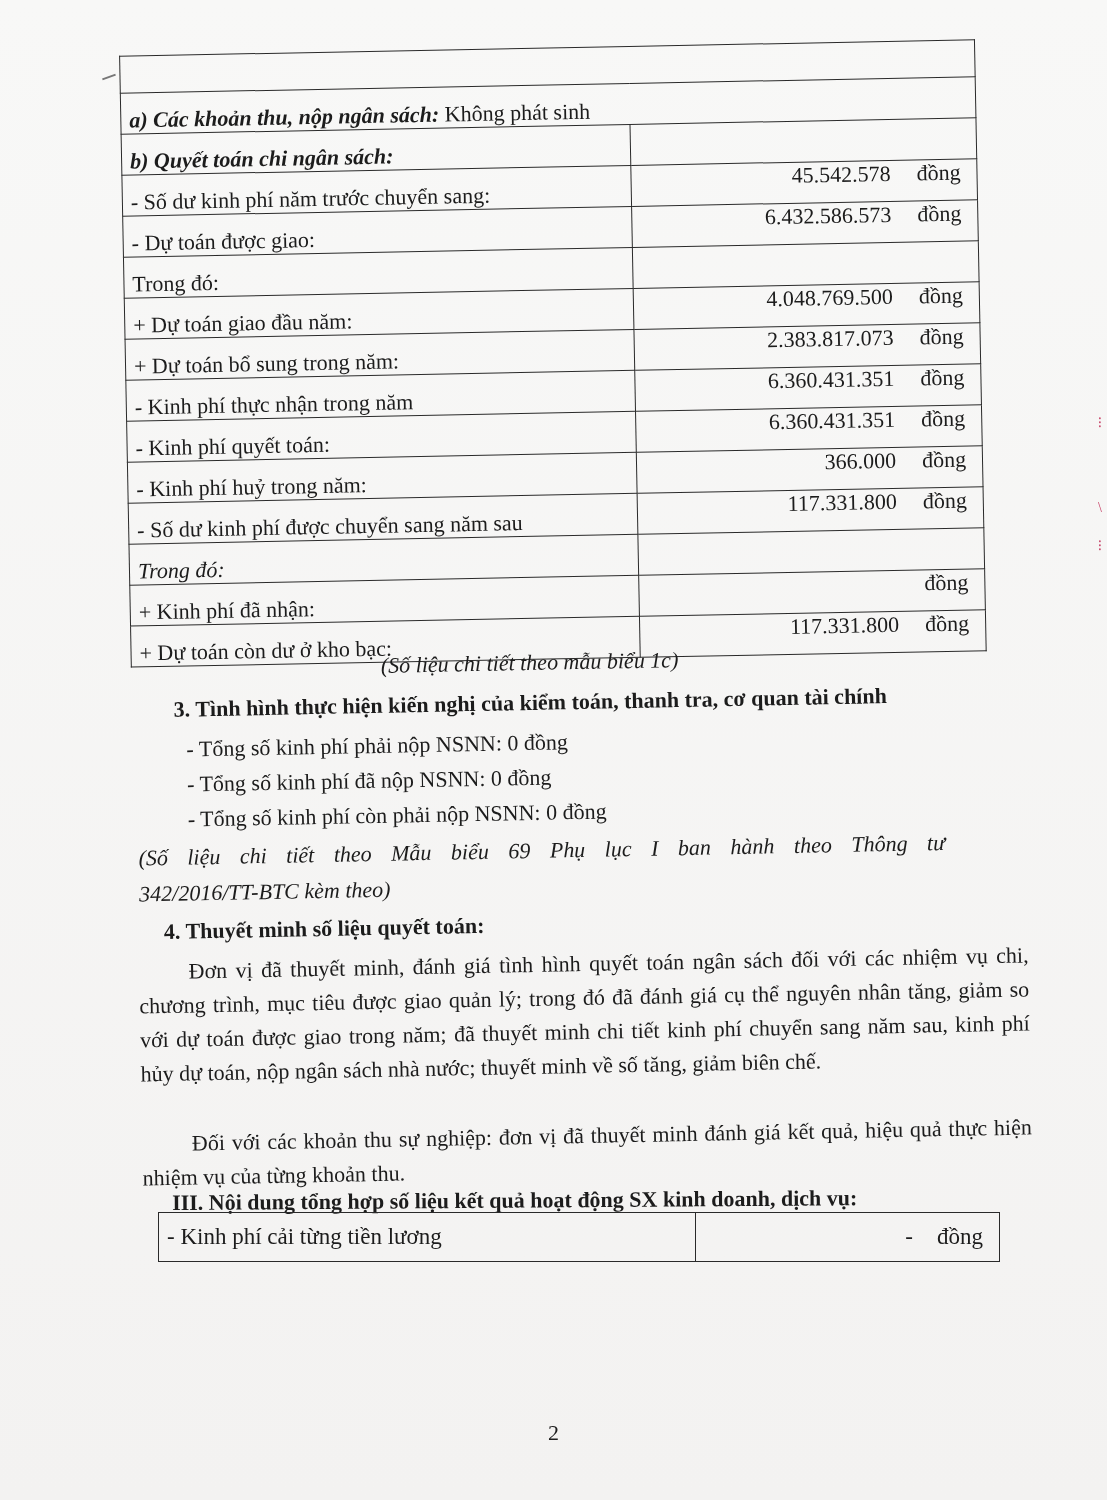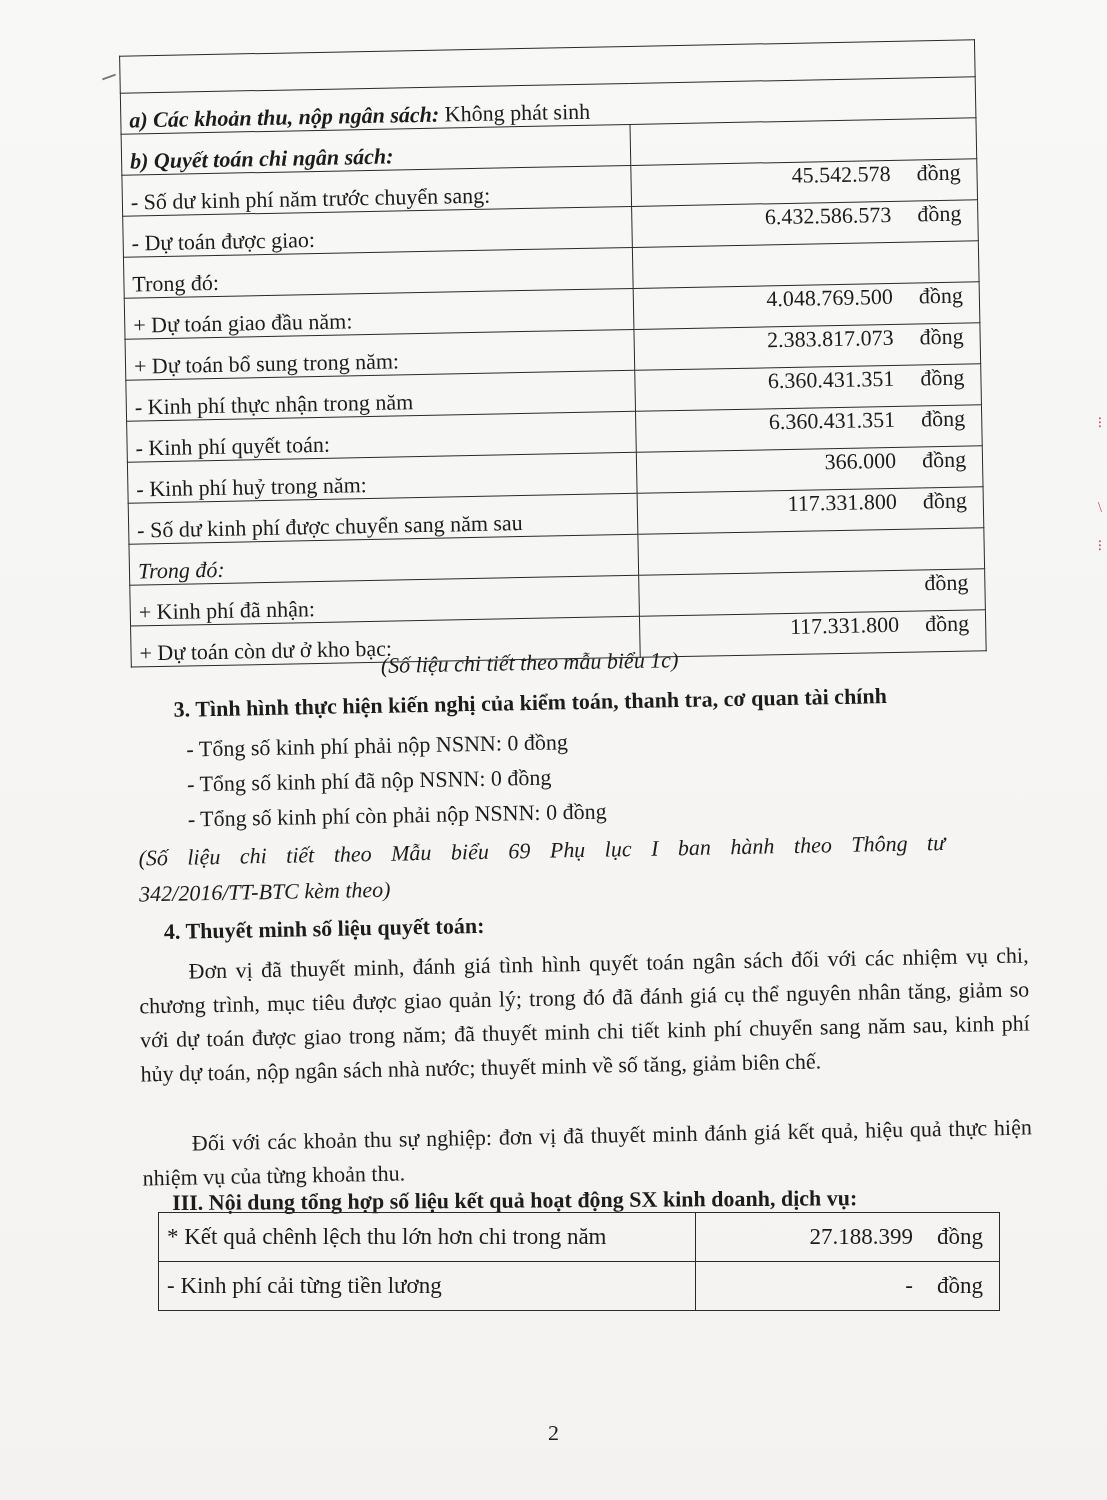--- a/index.html
+++ b/index.html
@@ -123,24 +123,20 @@
 
     <div class="heading" style="left:146px;top:922px;">4. Thuyết minh số liệu quyết toán:</div>
     <div class="para" style="left:120px;top:958px;width:890px;text-indent:50px;">Đơn vị đã thuyết minh, đánh giá tình hình quyết toán ngân sách đối với các nhiệm vụ chi, chương trình, mục tiêu được giao quản lý; trong đó đã đánh giá cụ thể nguyên nhân tăng, giảm so với dự toán được giao trong năm; đã thuyết minh chi tiết kinh phí chuyển sang năm sau, kinh phí hủy dự toán, nộp ngân sách nhà nước; thuyết minh về số tăng, giảm biên chế.</div>
     <div class="para" style="left:120px;top:1130px;width:890px;text-indent:50px;">Đối với các khoản thu sự nghiệp: đơn vị đã thuyết minh đánh giá kết quả, hiệu quả thực hiện nhiệm vụ của từng khoản thu.</div>
   </div>
 
   <div class="heading" style="left:172px;top:1190px;transform:rotate(-0.4deg);transform-origin:0 0;">III. Nội dung tổng hợp số liệu kết quả hoạt động SX kinh doanh, dịch vụ:</div>
   <table id="tbl2">
     <tbody id="tbl2-body">
         <tr>
-          <td class="lbl">* Kết quả chênh lệch thu lớn hơn chi trong năm</td>
-          <td class="val"><span class="amt">27.188.399</span><span class="unit">đồng</span></td>
-        </tr>
-        <tr>
           <td class="lbl">- Kinh phí cải từng tiền lương</td>
           <td class="val"><span class="amt">-</span><span class="unit">đồng</span></td>
         </tr>
       </tbody>
   </table>
 
   <div class="pagenum">2</div>
 
   <div class="mark" style="left:1098px;top:412px;">⁝</div>
   <div class="mark" style="left:1098px;top:500px;">\</div>

